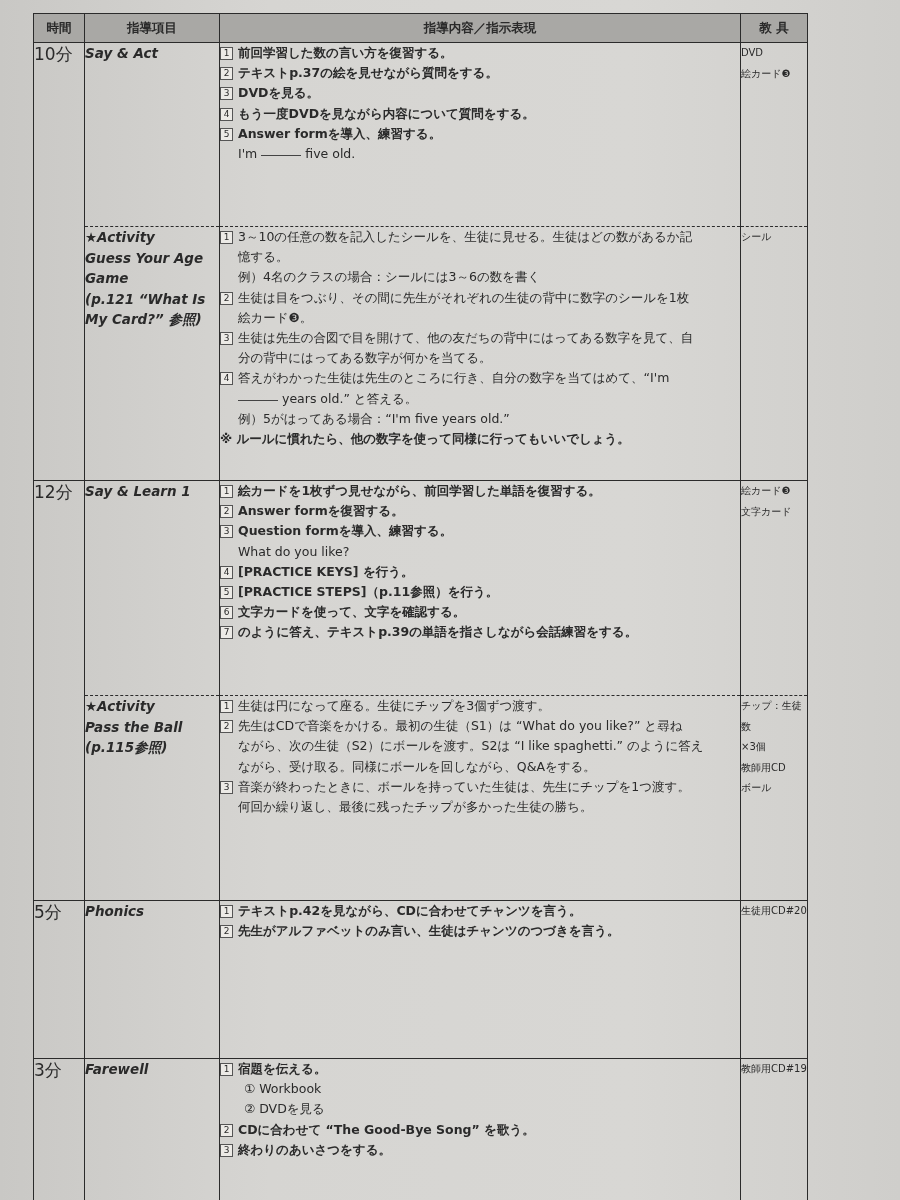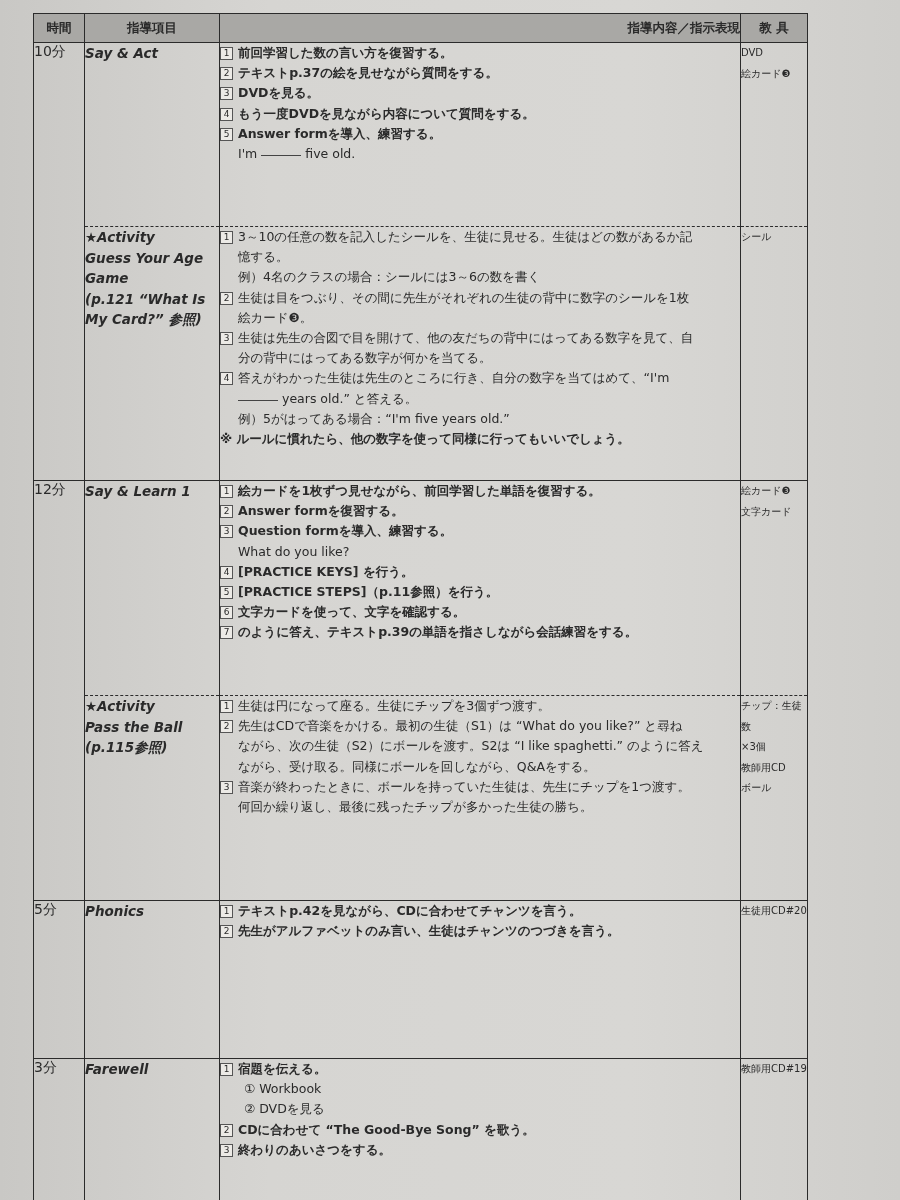--- a/index.html
+++ b/index.html
@@ -27,27 +27,27 @@
     padding: 0;
   }
   table.plan th {
     background: #a9a8a5;
     font-weight: bold;
     height: 28px;
     font-size: 12.5px;
     color: #2a2a2a;
     vertical-align: middle;
   }
-  th.h-content { text-align: right; padding-left: 235px; font-weight: normal; }
+  th.h-content { text-align: center; padding-left: 235px; font-weight: normal; }
   th.h-time, th.h-item, th.h-tools { text-align: center; font-weight: normal; }
   col.c-time { width: 51px; }
   col.c-item { width: 135px; }
   col.c-content { width: 521px; }
   col.c-tools { width: 67px; }
-  td.time { padding: 8px 0 0 10px; font-size: 14px; }
+  td.time { padding: 8px 0 0 10px; font-size: 17px; }
   td.item { padding: 8px 0 0 9px; font-weight: bold; font-size: 13.5px; line-height: 20.5px; font-style: italic; }
   td.content { padding: 6px 6px 0 8px; line-height: 20.2px; font-size: 12.5px; margin-left: 26px; }
   td.tools { padding: 6px 0 0 8px; line-height: 20.5px; font-size: 10px; }
   tr.dash-top td.item, tr.dash-top td.content, tr.dash-top td.tools { border-top: 1.5px dashed #2b2b2b; }
   tr.dash-bottom td.item, tr.dash-bottom td.content, tr.dash-bottom td.tools { border-bottom: 1.5px dashed #2b2b2b; }
   .step { display: block; }
   .step.bold { font-weight: bold; }
   .num {
     display: inline-block; width: 11px; height: 11px; line-height: 11px;
     border: 1px solid #555; font-size: 9px; text-align: center;

